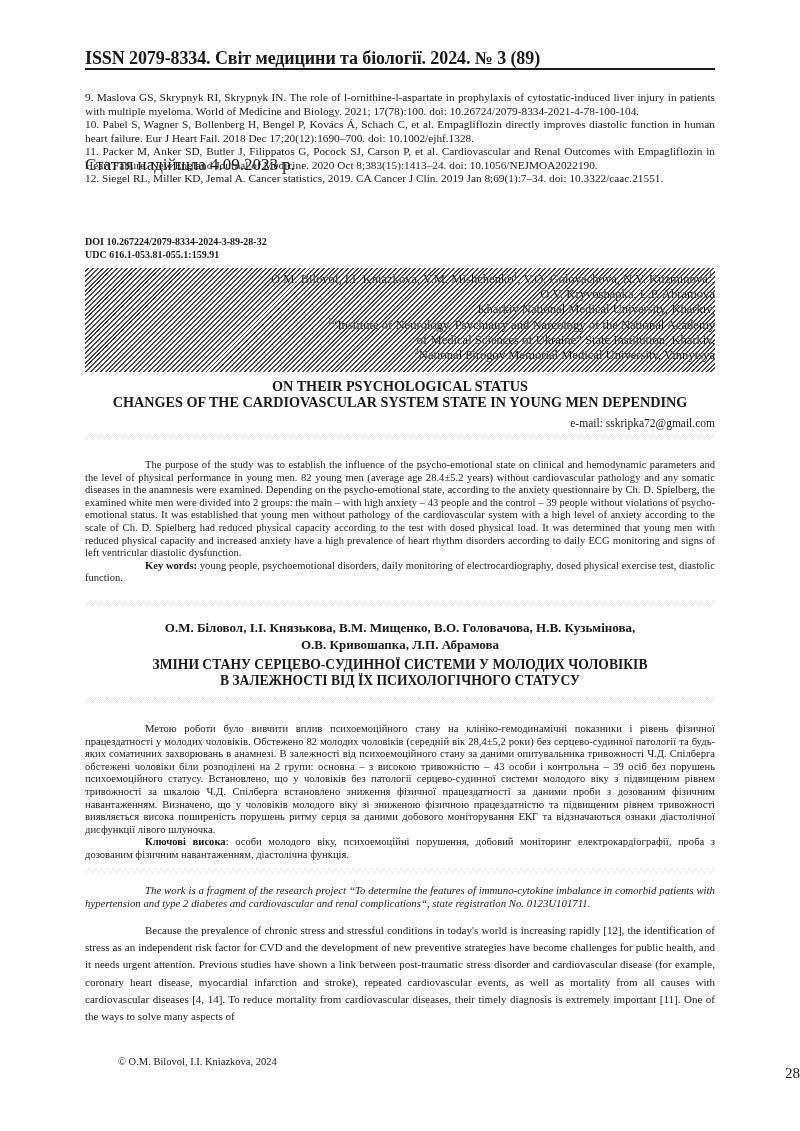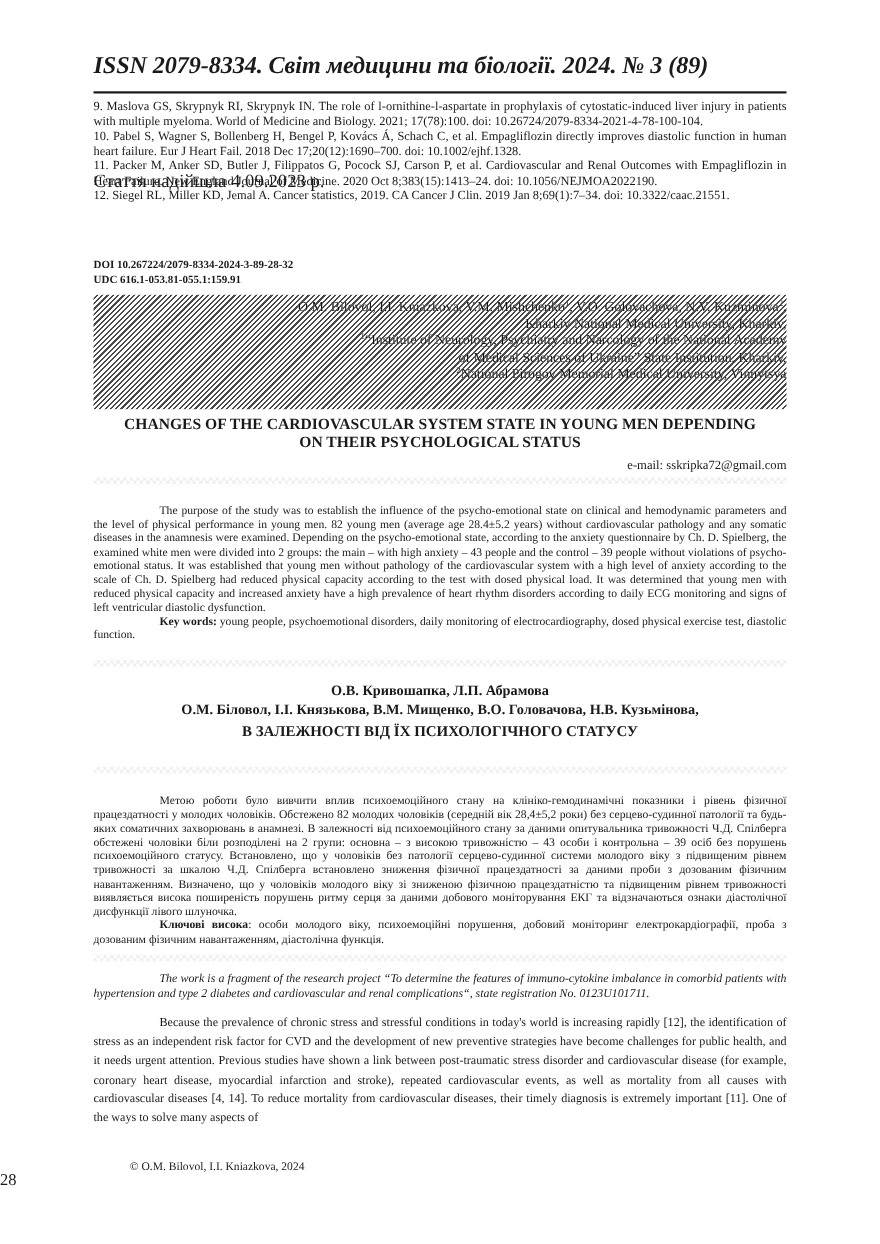--- a/index.html
+++ b/index.html
@@ -6,23 +6,23 @@
     html, body { width: 800px; height: 1131px; background: #ffffff; }
     body {
       position: relative;
       font-family: "Liberation Serif", "DejaVu Serif", serif;
       color: #1a1a1a;
       overflow: hidden;
     }
 
     .running-head {
       position: absolute; left: 85px; top: 50px; width: 630px;
-      font-size: 22px; font-weight: bold; font-style: italic;
+      font-size: 18px; font-weight: bold; 
       letter-spacing: -0.1px;
-      padding-bottom: 16px;
+      padding-bottom: 1px;
       border-bottom: 2px solid #1a1a1a;
       line-height: 17px;
     }
 
     .refs {
       position: absolute; left: 85px; top: 75px; width: 630px;
       font-size: 11.3px; line-height: 13.5px; text-align: justify; margin-top: 16px;
     }
     .refs div { margin: 0; }
 
@@ -97,21 +97,21 @@
       font-size: 11px; line-height: 17.2px; text-align: justify;
     }
     .body-text p { text-indent: 60px; }
 
     .copyright {
       position: absolute; left: 118px; top: 1056px;
       font-size: 10.5px;
     }
     .page-number {
       position: absolute; left: 0; top: 1065px; width: 800px;
-      text-align: left; font-size: 15px;
+      text-align: right; font-size: 15px;
     }
   </style>
 </head>
 <body>
 
 <div class="running-head">ISSN 2079-8334. Світ медицини та біології. 2024. № 3 (89)</div>
 
 <div class="refs">
   <div>9. Maslova GS, Skrypnyk RI, Skrypnyk IN. The role of l-ornithine-l-aspartate in prophylaxis of cytostatic-induced liver injury in patients with multiple myeloma. World of Medicine and Biology. 2021; 17(78):100. doi: 10.26724/2079-8334-2021-4-78-100-104.</div>
   <div>10. Pabel S, Wagner S, Bollenberg H, Bengel P, Kovács Á, Schach C, et al. Empagliflozin directly improves diastolic function in human heart failure. Eur J Heart Fail. 2018 Dec 17;20(12):1690–700. doi: 10.1002/ejhf.1328.</div>
@@ -121,48 +121,50 @@
 
 <div class="received">Стаття надійшла 4.09.2023 р.</div>
 
 <div class="ids">
   <div>DOI 10.267224/2079-8334-2024-3-89-28-32</div>
   <div>UDC 616.1-053.81-055.1:159.91</div>
 </div>
 
 <div class="authors-block">
   <span class="line"><span>O.M. Bilovol, I.I. Kniazkova, V.M. Mishchenko</span><sup>1</sup><span>, V.O. Golovachova, N.V. Kuzminova</span><sup>2</sup><span>,</span></span>
+  <span class="line">O.V. Kryvoshapka, L.P. Abramova</span>
   <span class="line">Kharkiv National Medical University, Kharkiv,</span>
   <span class="line"><sup>1</sup><span>“Institute of Neurology, Psychiatry and Narcology of the National Academy</span></span>
   <span class="line">of Medical Sciences of Ukraine” State Institution, Kharkiv,</span>
   <span class="line"><sup>2</sup><span>National Pirogov Memorial Medical University, Vinnytsya</span></span>
 </div>
 
 <div class="title-en">
+  <div>ON THEIR PSYCHOLOGICAL STATUS</div>
   <div>CHANGES OF THE CARDIOVASCULAR SYSTEM STATE IN YOUNG MEN DEPENDING</div>
-  <div>ON THEIR PSYCHOLOGICAL STATUS</div>
 </div>
 
 <div class="email">e-mail: sskripka72@gmail.com</div>
 
 <div class="zigzag" style="top:434px"></div>
 
 <div class="abstract" style="top:447px">
   <p>The purpose of the study was to establish the influence of the psycho-emotional state on clinical and hemodynamic parameters and the level of physical performance in young men. 82 young men (average age 28.4±5.2 years) without cardiovascular pathology and any somatic diseases in the anamnesis were examined. Depending on the psycho-emotional state, according to the anxiety questionnaire by Ch. D. Spielberg, the examined white men were divided into 2 groups: the main – with high anxiety – 43 people and the control – 39 people without violations of psycho-emotional status. It was established that young men without pathology of the cardiovascular system with a high level of anxiety according to the scale of Ch. D. Spielberg had reduced physical capacity according to the test with dosed physical load. It was determined that young men with reduced physical capacity and increased anxiety have a high prevalence of heart rhythm disorders according to daily ECG monitoring and signs of left ventricular diastolic dysfunction.</p>
   <p><span class="kw-label">Key words:</span><span> young people, psychoemotional disorders, daily monitoring of electrocardiography, dosed physical exercise test, diastolic function.</span></p>
 </div>
 
 <div class="zigzag" style="top:600px"></div>
 
 <div class="authors-ua">
+  <div>О.М. Біловол, І.І. Князькова, В.М. Мищенко, В.О. Головачова, Н.В. Кузьмінова,</div>
   <div>О.В. Кривошапка, Л.П. Абрамова</div>
-  <div>О.М. Біловол, І.І. Князькова, В.М. Мищенко, В.О. Головачова, Н.В. Кузьмінова,</div>
 </div>
 
 <div class="title-ua">
+  <div>ЗМІНИ СТАНУ СЕРЦЕВО-СУДИННОЇ СИСТЕМИ У МОЛОДИХ ЧОЛОВІКІВ</div>
   <div>В ЗАЛЕЖНОСТІ ВІД ЇХ ПСИХОЛОГІЧНОГО СТАТУСУ</div>
 </div>
 
 <div class="zigzag" style="top:697px"></div>
 
 <div class="abstract" style="top:711px">
   <p>Метою роботи було вивчити вплив психоемоційного стану на клініко-гемодинамічні показники і рівень фізичної працездатності у молодих чоловіків. Обстежено 82 молодих чоловіків (середній вік 28,4±5,2 роки) без серцево-судинної патології та будь-яких соматичних захворювань в анамнезі. В залежності від психоемоційного стану за даними опитувальника тривожності Ч.Д. Спілберга обстежені чоловіки біли розподілені на 2 групи: основна – з високою тривожністю – 43 особи і контрольна – 39 осіб без порушень психоемоційного статусу. Встановлено, що у чоловіків без патології серцево-судинної системи молодого віку з підвищеним рівнем тривожності за шкалою Ч.Д. Спілберга встановлено зниження фізичної працездатності за даними проби з дозованим фізичним навантаженням. Визначено, що у чоловіків молодого віку зі зниженою фізичною працездатністю та підвищеним рівнем тривожності виявляється висока поширеність порушень ритму серця за даними добового моніторування ЕКГ та відзначаються ознаки діастолічної дисфункції лівого шлуночка.</p>
   <p><span class="kw-label">Ключові висока</span><span>: особи молодого віку, психоемоційні порушення, добовий моніторинг електрокардіографії, проба з дозованим фізичним навантаженням, діастолічна функція.</span></p>
 </div>
 

